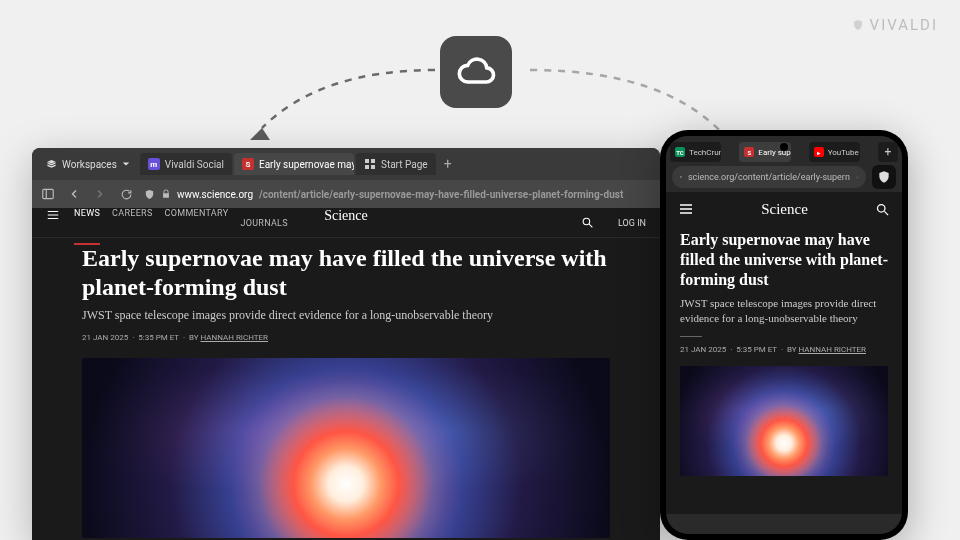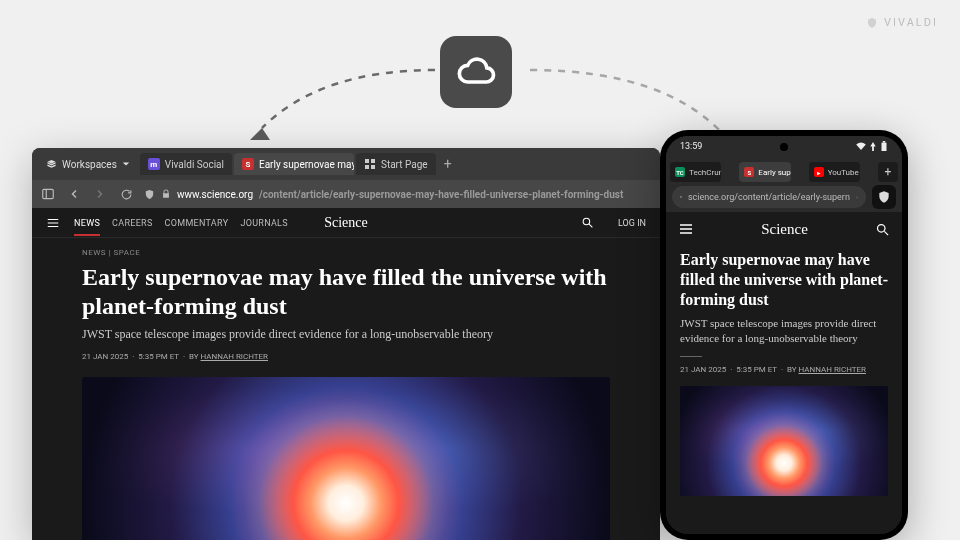--- a/index.html
+++ b/index.html
@@ -1,19 +1,19 @@
 <!DOCTYPE html>
 <html><head>
 <meta charset="utf-8">
 <style>
   * { box-sizing: border-box; margin: 0; padding: 0; font-family: -apple-system, BlinkMacSystemFont, "Segoe UI", Roboto, Helvetica, Arial, sans-serif; }
   body { width: 960px; height: 540px; background: #f0f0f0; position: relative; overflow: hidden; }
 
   
-  .brand { position: absolute; top: 16px; right: 22px; color: #bdbdbd; font-size: 11px; letter-spacing: 2px; display: flex; align-items: center; gap: 6px; }
+  .brand { position: absolute; top: 16px; right: 22px; color: #bdbdbd; font-size: 15px; letter-spacing: 2px; display: flex; align-items: center; gap: 6px; }
   .brand svg { width: 12px; height: 12px; }
 
   
   .cloud-box { position: absolute; top: 36px; left: 440px; width: 72px; height: 72px; background: #4a4a4a; border-radius: 16px; display: flex; align-items: center; justify-content: center; }
   .cloud-box svg { width: 40px; height: 40px; stroke: #fff; fill: none; stroke-width: 2.2; }
   .arrow-left { position: absolute; top: 58px; left: 240px; width: 200px; height: 90px; }
   .arrow-right { position: absolute; top: 58px; left: 525px; width: 210px; height: 90px; }
   .arrow-dash { stroke: #6a6a6a; stroke-width: 2.5; stroke-dasharray: 7 7; fill: none; }
   .arrow-head { fill: #5c5c5c; }
 
@@ -29,21 +29,21 @@
   .tab.startpage .favicon { color: #ccc; }
   .newtab { color: #aaa; font-size: 14px; padding: 0 6px; cursor: pointer; }
 
   .urlbar { height: 28px; background: #474747; display: flex; align-items: center; padding: 0 8px; gap: 10px; text-align: center; }
   .urlbar .iconbtn { width: 16px; height: 16px; color: #bbb; cursor: pointer; display: flex; align-items: center; justify-content: center; }
   .urlbar .url { flex: 1; font-size: 10px; color: #ccc; display: flex; align-items: center; gap: 6px; overflow: hidden; white-space: nowrap; }
   .urlbar .url .domain { color: #fff; }
   .urlbar .url .path { color: #9a9a9a; font-weight: bold; }
 
   .content { background: #1a1a1a; height: calc(100% - 56px); color: #fff; overflow: hidden; }
-  .sitebar { height: 30px; display: flex; align-items: center; padding: 0 14px; gap: 14px; font-size: 9px; border-bottom: 1px solid #2a2a2a; }
+  .sitebar { height: 30px; display: flex; padding: 0 14px; gap: 14px; font-size: 9px; border-bottom: 1px solid #2a2a2a; }
   .sitebar .menu-icon { cursor: pointer; color: #fff; }
   .sitebar .nav { display: flex; gap: 12px; }
   .sitebar .navitem { color: #bbb; cursor: pointer; letter-spacing: 0.3px; }
   .sitebar .navitem.active { color: #fff; border-bottom: 2px solid #c63030; padding-bottom: 6px; margin-bottom: -8px; }
   .sitebar .logo { position: absolute; left: 50%; transform: translateX(-50%); font-family: Georgia, serif; font-size: 14px; }
   .sitebar .right { margin-left: auto; display: flex; align-items: center; gap: 12px; }
   .crumbs { padding: 10px 50px 0; font-size: 8px; color: #888; letter-spacing: 0.5px; }
   .headline { padding: 6px 50px 0; font-family: Georgia, serif; font-size: 24px; font-weight: bold; line-height: 1.2; }
   .subhead { padding: 6px 50px 0; font-family: Georgia, serif; font-size: 12px; color: #ccc; }
   .meta { padding: 10px 50px 0; font-size: 8px; color: #aaa; }
@@ -197,51 +197,35 @@
       <div class="right">
         <div>
           <svg width="13" height="13" viewBox="0 0 24 24">
               <circle cx="10" cy="10" r="6" fill="none" stroke="#fff" stroke-width="2"></circle>
               <line x1="15" y1="15" x2="21" y2="21" stroke="#fff" stroke-width="2"></line>
             </svg>
         </div>
         <span style="color:#ddd;padding-left:12px;">LOG IN</span>
       </div>
     </div>
-    <div class="crumbs">NEWS   |   SPACE</div>
     <div class="headline">Early supernovae may have filled the universe with planet-forming dust</div>
     <div class="subhead">JWST space telescope images provide direct evidence for a long-unobservable theory</div>
     <div class="meta">
       <span>21 JAN 2025</span> &nbsp;·&nbsp;
       <span>5:35 PM ET</span> &nbsp;·&nbsp;
       <span>BY</span>
       <a>HANNAH RICHTER</a>
     </div>
     <div class="hero"></div>
   </div>
 </div>
 
 <div class="phone">
   <div class="phone-inner">
     <div class="camera"></div>
-    <div class="statusbar">
-      <span>13:59</span>
-      <div class="status-icons">
-        <svg width="10" height="8" viewBox="0 0 12 10">
-            <path fill="#eee" d="M6 10L0 3a10 10 0 0 1 12 0L6 10z"></path>
-          </svg>
-        <svg width="6" height="9" viewBox="0 0 6 10">
-            <path fill="#eee" d="M3 0l3 5H4v5H2V5H0z"></path>
-          </svg>
-        <svg width="8" height="10" viewBox="0 0 8 12">
-            <rect x="1" y="2" width="6" height="10" fill="#eee"></rect>
-            <rect x="2.5" y="0" width="3" height="2" fill="#eee"></rect>
-          </svg>
-      </div>
-    </div>
 
     <div class="m-tabs">
       <div class="m-tab">
         <span class="fi" style="background:#0a8f5b;color:#fff">TC</span>
         <span>TechCrunc</span>
       </div>
       <div class="m-tab active">
         <span class="fi" style="background:#c63030;color:#fff">S</span>
         <span>Early sup</span>
         <span class="close">×</span>

